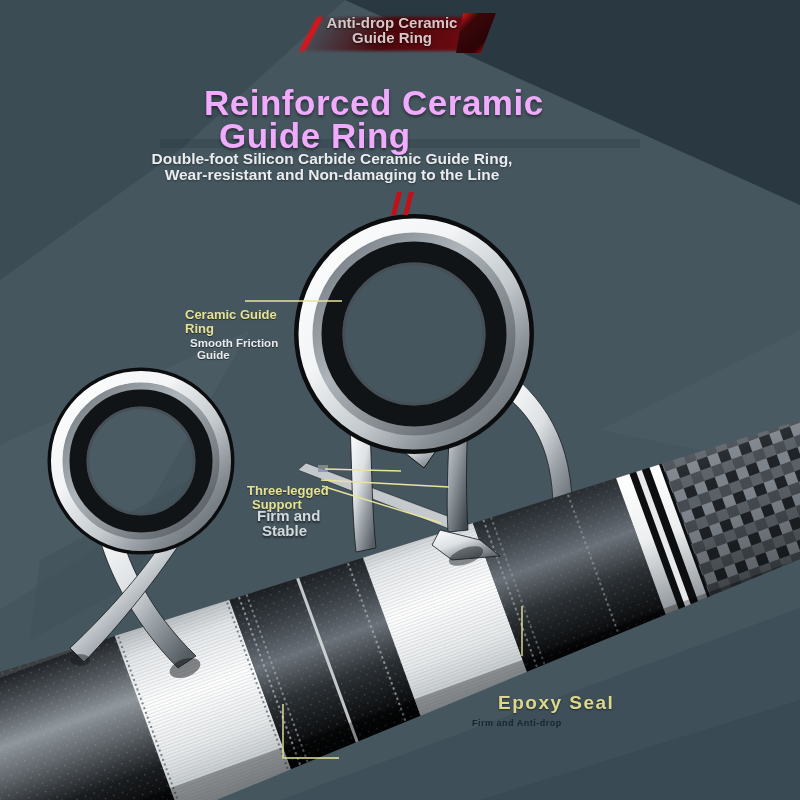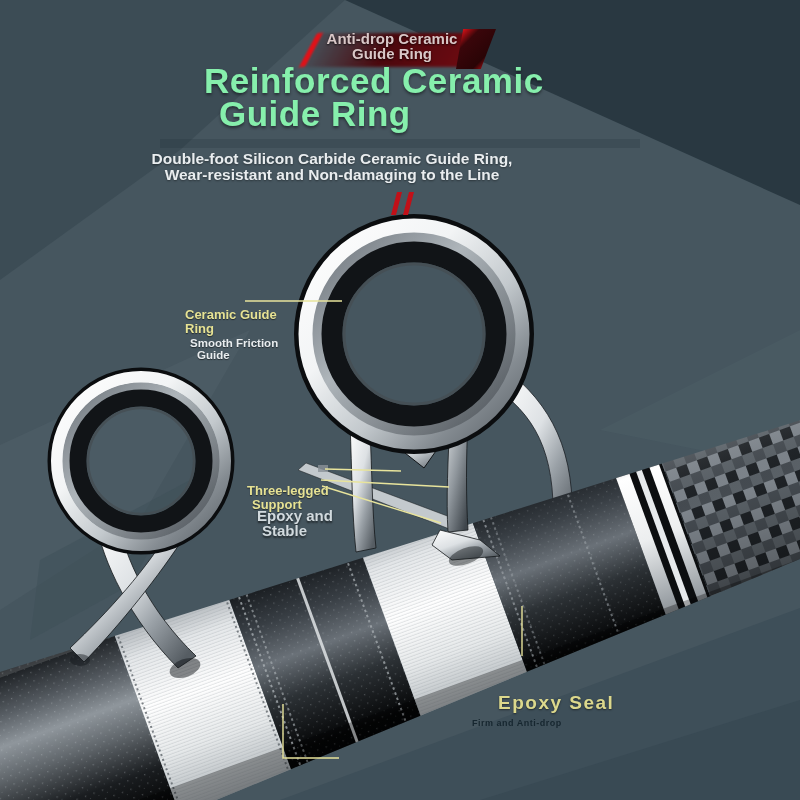--- a/index.html
+++ b/index.html
@@ -1,33 +1,33 @@
 <!DOCTYPE html>
 <html><head>
 <meta charset="utf-8">
 <style>
   html,body{margin:0;padding:0;background:#222;}
   .stage{position:relative;width:800px;height:800px;overflow:hidden;background:#46565f;
          font-family:"Liberation Sans",sans-serif;}
   .stage svg{position:absolute;left:0;top:0;}
 
   
-  .banner{position:absolute;left:294px;top:27px;width:208px;height:46px;}
+  .banner{position:absolute;left:294px;top:11px;width:208px;height:46px;}
   .banner-bg{position:absolute;left:14px;top:6px;width:158px;height:34px;
              transform:skewX(-28deg);background:linear-gradient(to right,rgba(74,8,13,.15),#4a080d 45%,#6d0a11);
              border-left:6px solid #e01118;filter:blur(1.2px);}
   .banner-arrow{position:absolute;left:162px;top:2px;width:40px;height:40px;
              background:linear-gradient(135deg,#e01118 8%,#3a060a 30%,#2a0406 70%,#e01118 92%);
              clip-path:polygon(18% 0,100% 0,62% 100%,0 100%);filter:blur(.6px);}
   .banner-text{position:absolute;left:0;top:4px;width:196px;text-align:center;
              font-weight:bold;font-size:15px;line-height:1.02;color:#d9c7c7;
              text-shadow:0 1px 2px rgba(0,0,0,.7);}
 
   
-  .title{position:absolute;left:204px;top:64px;color:#86efac;font-weight:bold;
+  .title{position:absolute;left:204px;top:86px;color:#f0abfc;font-weight:bold;
          font-size:35px;line-height:.95;letter-spacing:.5px;text-shadow:0 2px 3px rgba(0,0,0,.45);}
   .title .l2{margin-left:15px;}
   .subtitle{position:absolute;left:0;top:151px;width:664px;text-align:center;color:#e9edef;
          font-weight:bold;font-size:15.5px;line-height:1.05;text-shadow:0 1px 2px rgba(0,0,0,.4);}
 
   
   .lbl{position:absolute;font-weight:bold;margin-top:32px;}
   .yellow-sm{font-size:13px;line-height:1.05;color:#e6e294;text-shadow:0 1px 1px rgba(0,0,0,.5);}
   .white-sm{font-size:11.5px;line-height:1.05;color:#e9edef;text-shadow:0 1px 1px rgba(0,0,0,.5);}
   .gray-md{font-size:15px;line-height:1.0;color:#d2dade;text-shadow:0 2px 2px rgba(0,0,0,.55);}
@@ -256,21 +256,21 @@
 <div class="lbl white-sm" style="left:190px;top:305px;">
   <div>Smooth Friction</div>
   <div class="ind" style="margin-left:7px;">Guide</div>
 </div>
 
 <div class="lbl yellow-sm" style="left:247px;top:452px;">
   <div>Three-legged</div>
   <div class="ind" style="margin-left:5px;">Support</div>
 </div>
 <div class="lbl gray-md" style="left:257px;top:476px;">
-  <div>Epoxy and</div>
+  <div>Firm and</div>
   <div class="ind" style="margin-left:5px;">Stable</div>
 </div>
 
 <div class="lbl yellow-lg" style="left:498px;top:660px;">Epoxy Seal</div>
 <div class="lbl dark-xs" style="left:472px;top:686px;">Firm and Anti-drop</div>
 
 <div class="lbl gray-sm" style="left:340px;top:767px;width:92px;">
   <div>Reinforced</div>
   <div>Binding</div>
 </div>

